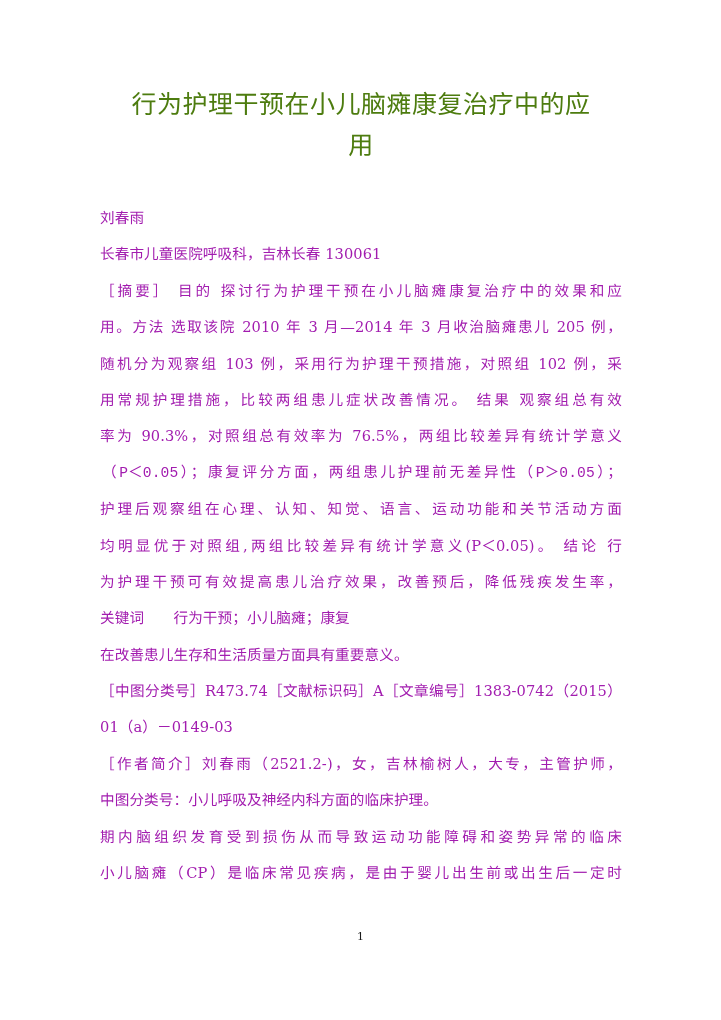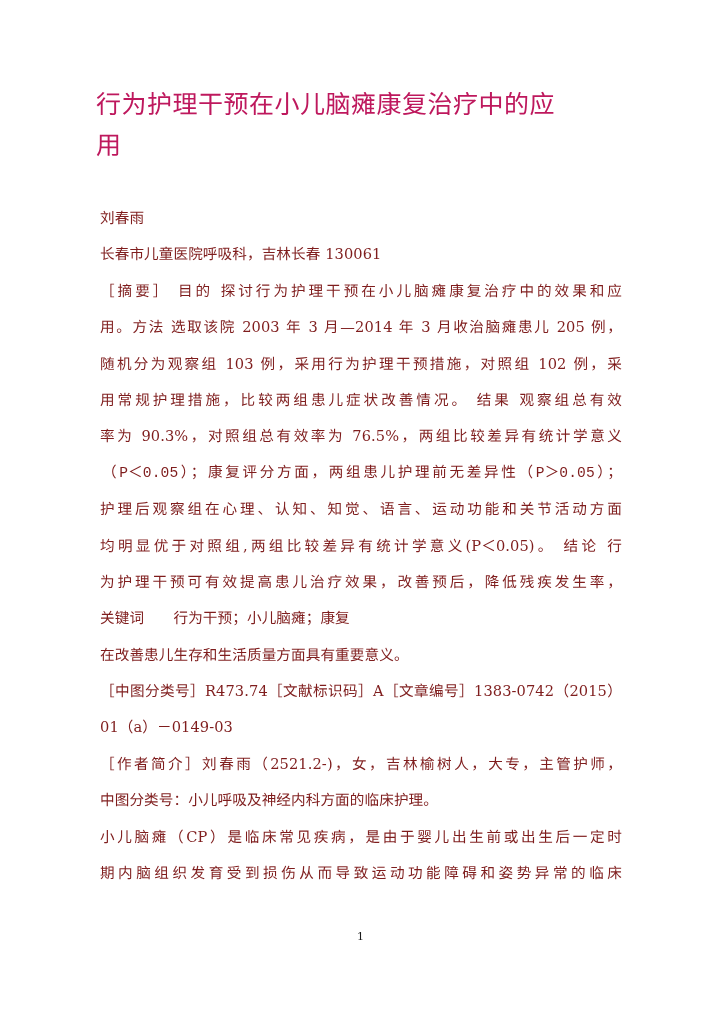--- a/index.html
+++ b/index.html
@@ -19,40 +19,41 @@
     color: #111111;
     -webkit-font-smoothing: antialiased;
   }
 
   
   .doc-title {
     position: absolute;
     left: 96px;
     top: 84px;
     width: 530px;
+    text-align: center;
     font-size: 25px;
     line-height: 41px;
     font-weight: 400;
     letter-spacing: 0.5px;
-    color: #be185d;
+    color: #4d7c0f;
     font-family: "DejaVu Serif", "Liberation Serif", serif;
   }
 
   
   .body-block {
     position: absolute;
     left: 100px;
     top: 200px;
     width: 522px;
   }
   .line {
     font-size: 14.6px;
     line-height: 36.4px;
     height: 36.4px;
-    color: #7f1d1d;
+    color: #a21caf;
     white-space: pre;
     letter-spacing: 0.1px;
     font-family: "DejaVu Serif", "Liberation Serif", serif;
   }
   
   .line.jt {
     white-space: normal;
     text-align: justify;
     text-align-last: justify;
     word-break: break-all;
@@ -85,38 +86,38 @@
     <div>行为护理干预在小儿脑瘫康复治疗中的应</div>
     <div>用</div>
   </div>
 
   <div class="body-block">
 
     <div class="line free">刘春雨</div>
     <div class="line free">长春市儿童医院呼吸科，吉林长春 130061</div>
 
     <div class="line jt">［摘要］ 目的 探讨行为护理干预在小儿脑瘫康复治疗中的效果和应</div>
-    <div class="line jt">用。方法 选取该院 2003 年 3 月—2014 年 3 月收治脑瘫患儿 205 例，</div>
+    <div class="line jt">用。方法 选取该院 2010 年 3 月—2014 年 3 月收治脑瘫患儿 205 例，</div>
     <div class="line jt">随机分为观察组 103 例，采用行为护理干预措施，对照组 102 例，采</div>
     <div class="line jt">用常规护理措施，比较两组患儿症状改善情况。 结果 观察组总有效</div>
     <div class="line jt">率为 90.3%，对照组总有效率为 76.5%，两组比较差异有统计学意义</div>
     <div class="line jt indent-s">（P＜0.05）；康复评分方面，两组患儿护理前无差异性（P＞0.05）；</div>
     <div class="line jt">护理后观察组在心理、认知、知觉、语言、运动功能和关节活动方面</div>
     <div class="line jt">均明显优于对照组,两组比较差异有统计学意义(P＜0.05)。 结论 行</div>
     <div class="line jt">为护理干预可有效提高患儿治疗效果，改善预后，降低残疾发生率，</div>
     <div class="line free"><span>关键词</span><span>　　</span><span>行为干预；小儿脑瘫；康复</span></div>
 
     <div class="line free">在改善患儿生存和生活质量方面具有重要意义。</div>
 
     <div class="line jt">［中图分类号］R473.74［文献标识码］A［文章编号］1383-0742（2015）</div>
     <div class="line free">01（a）－0149-03</div>
 
     <div class="line jt">［作者简介］刘春雨（2521.2-)，女，吉林榆树人，大专，主管护师，</div>
     <div class="line free">中图分类号：小儿呼吸及神经内科方面的临床护理。</div>
 
+    <div class="line jt">期内脑组织发育受到损伤从而导致运动功能障碍和姿势异常的临床</div>
     <div class="line jt">小儿脑瘫（CP）是临床常见疾病，是由于婴儿出生前或出生后一定时</div>
-    <div class="line jt">期内脑组织发育受到损伤从而导致运动功能障碍和姿势异常的临床</div>
 
   </div>
 
   <div class="page-number">1</div>
 
 </div>
 
 </body></html>

